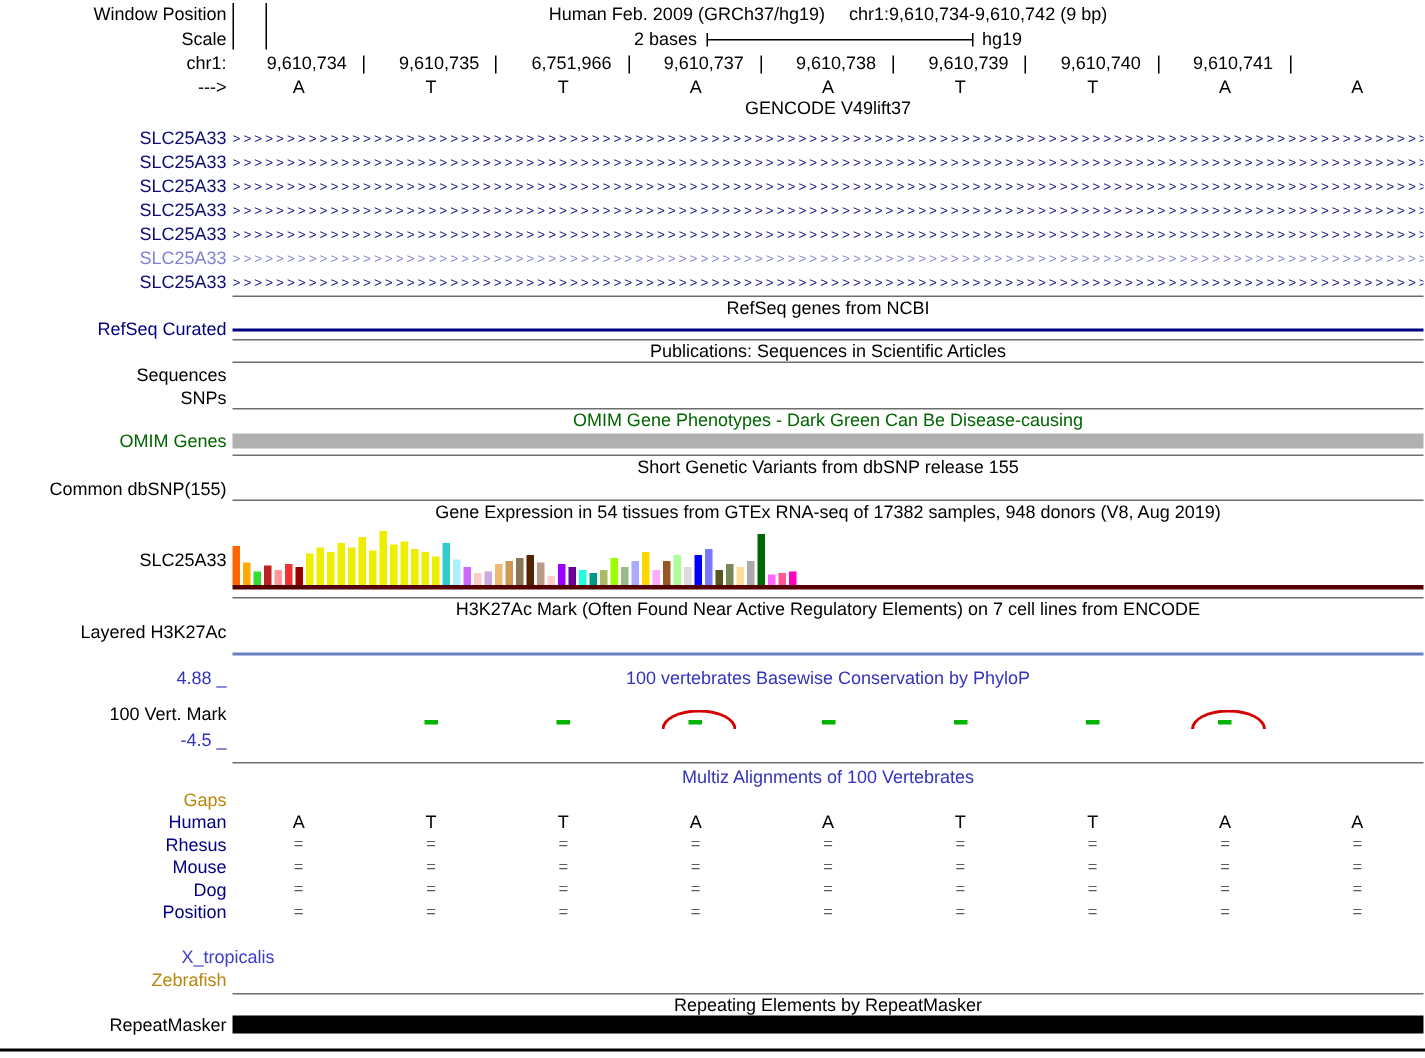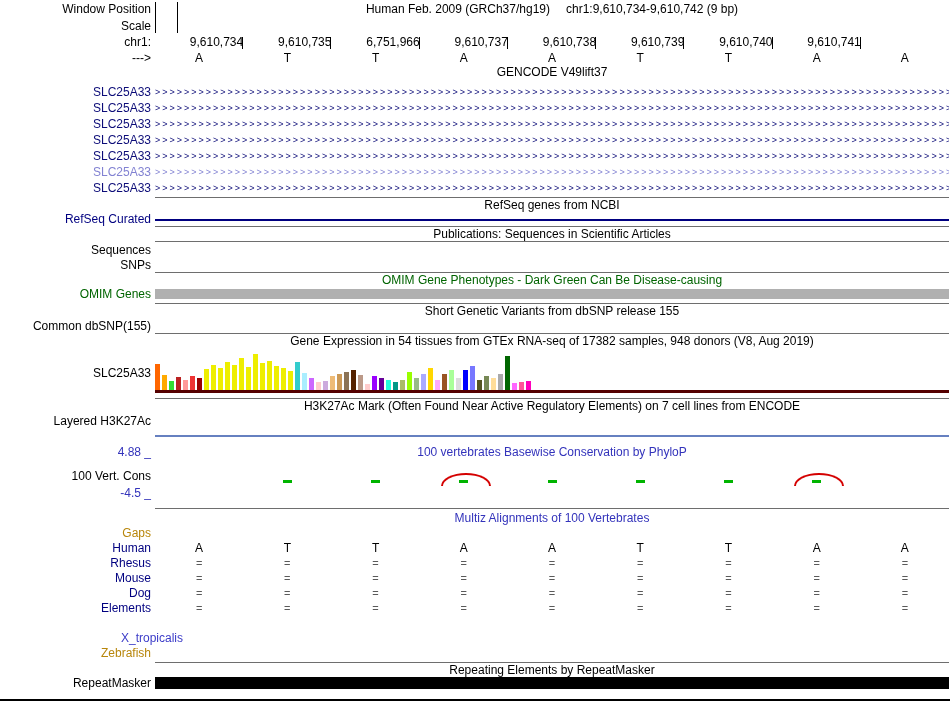--- a/index.html
+++ b/index.html
@@ -8,21 +8,21 @@
   .row{position:absolute;left:0;width:950px;height:15px;line-height:15px}
   .lbl{position:absolute;left:0;top:0;width:151px;text-align:right;white-space:nowrap}
   .trk{position:absolute;left:155px;top:0;width:794px}
   .title{position:absolute;left:155px;width:794px;text-align:center;white-space:nowrap;line-height:13px}
   .titleflex{position:absolute;left:155px;top:0;width:794px;display:flex;justify-content:center;gap:16px;white-space:nowrap}
   .cols{display:flex;width:794px}
   .col{flex:1 1 0;text-align:center}
   .sep{position:absolute;left:155px;width:794px;height:1px;background:#6e6e6e}
   .tick-v{position:absolute;width:1px;background:#000}
   .coordcell{flex:1 1 0;position:relative;text-align:right}
-  .coordnum{display:inline-block;padding-right:0}
+  .coordnum{display:inline-block;padding-right:12px}
   .coordtick{position:absolute;right:0;top:1px;width:1px;height:12px;background:#000}
   .scalegrp{display:flex;justify-content:center;align-items:center;gap:6px;height:15px}
   .scalebar{width:176px;height:9px;border-left:1px solid #000;border-right:1px solid #000;position:relative}
   .scalebar:after{content:"";position:absolute;left:0;right:0;top:4px;height:1px;background:#000}
   .trow{position:absolute;left:0;width:950px;height:16px;line-height:16px}
   .tlabel{font-size:12px}
   .arrows{font-size:9px;line-height:16px;height:16px;letter-spacing:2px;overflow:hidden;white-space:nowrap}
   .gtexbars{position:absolute;left:155px;top:0;height:38px;display:flex;align-items:flex-end;gap:2px}
   .gtexbar{width:5px}
   .mrow{position:absolute;left:0;width:950px;height:15px;line-height:15px}
@@ -45,20 +45,25 @@
   <div class="row" style="top:2px">
     <div class="lbl">Window Position</div>
     <div class="titleflex">
       <span>Human Feb. 2009 (GRCh37/hg19)</span>
       <span>chr1:9,610,734-9,610,742 (9 bp)</span>
     </div>
   </div>
 
   <div class="row" style="top:19px">
     <div class="lbl">Scale</div>
+    <div class="trk scalegrp">
+      <span>2 bases</span>
+      <div class="scalebar"></div>
+      <span>hg19</span>
+    </div>
   </div>
 
   <div class="row" style="top:36px;height:14px;line-height:13px">
     <div class="lbl">chr1:</div>
     <div class="trk cols" style="height:14px">
         <div class="coordcell"><span class="coordnum">9,610,734</span><span class="coordtick"></span></div>
         <div class="coordcell"><span class="coordnum">9,610,735</span><span class="coordtick"></span></div>
         <div class="coordcell"><span class="coordnum">6,751,966</span><span class="coordtick"></span></div>
         <div class="coordcell"><span class="coordnum">9,610,737</span><span class="coordtick"></span></div>
         <div class="coordcell"><span class="coordnum">9,610,738</span><span class="coordtick"></span></div>
@@ -220,21 +225,21 @@
   <div class="row" style="top:414px;height:14px;line-height:14px">
     <div class="lbl">Layered H3K27Ac</div>
   </div>
   <div class="trk" style="top:435px;height:2px;background:#6680C0"></div>
 
   <div class="row" style="top:446px;height:13px;line-height:13px">
     <div class="lbl c-blue">4.88 _</div>
   </div>
   <div class="title c-blue" style="top:446px">100 vertebrates Basewise Conservation by PhyloP</div>
   <div class="row" style="top:470px;height:13px;line-height:13px">
-    <div class="lbl">100 Vert. Cons</div>
+    <div class="lbl">100 Vert. Mark</div>
   </div>
   <div class="row" style="top:487px;height:13px;line-height:13px">
     <div class="lbl c-blue">-4.5 _</div>
   </div>
   <div class="trk" style="top:460px;height:45px">
       <div class="consarc" style="left: 285.778px;"></div>
       <div class="consarc" style="left: 638.667px;"></div>
       <div class="consmark" style="left: 127.833px;"></div>
       <div class="consmark" style="left: 216.056px;"></div>
       <div class="consmark" style="left: 304.278px;"></div>
@@ -301,21 +306,21 @@
           <div class="col alignmark">=</div>
           <div class="col alignmark">=</div>
           <div class="col alignmark">=</div>
           <div class="col alignmark">=</div>
           <div class="col alignmark">=</div>
           <div class="col alignmark">=</div>
           <div class="col alignmark">=</div>
         </div>
       </div>
       <div class="mrow" style="top: 75px;">
-        <div class="lbl" style="color: rgb(0, 0, 128);">Elements</div>
+        <div class="lbl" style="color: rgb(0, 0, 128);">Position</div>
         <div class="trk cols">
           <div class="col alignmark">=</div>
           <div class="col alignmark">=</div>
           <div class="col alignmark">=</div>
           <div class="col alignmark">=</div>
           <div class="col alignmark">=</div>
           <div class="col alignmark">=</div>
           <div class="col alignmark">=</div>
           <div class="col alignmark">=</div>
           <div class="col alignmark">=</div>

